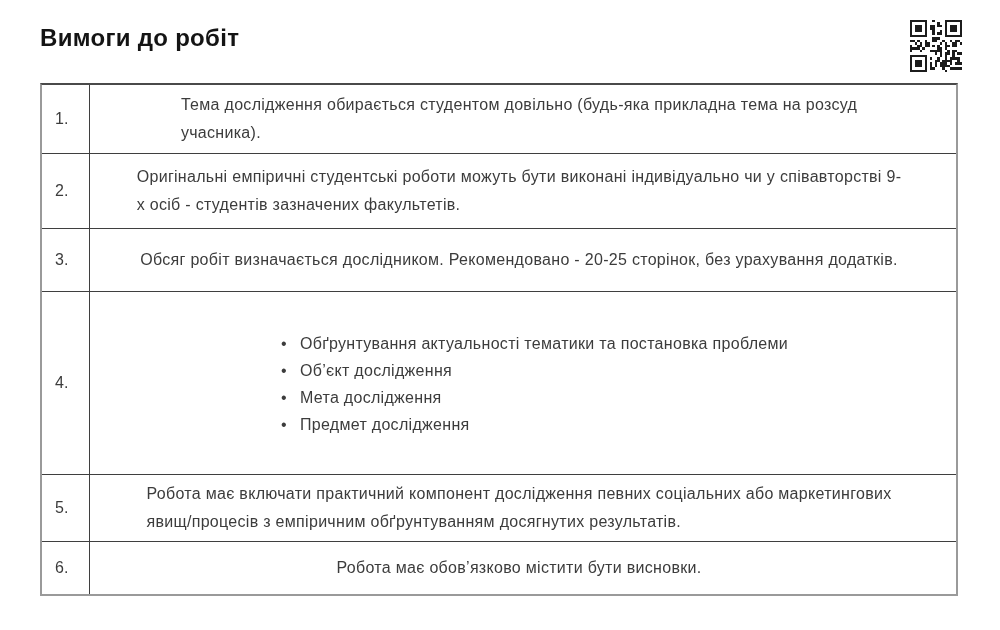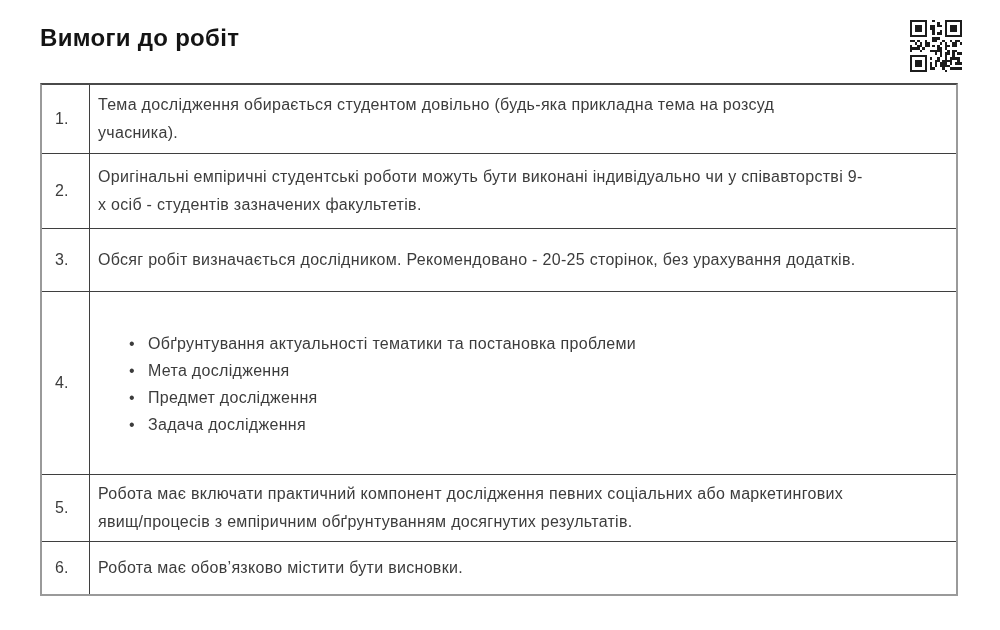--- a/index.html
+++ b/index.html
@@ -69,20 +69,21 @@
   }
   .cell {
     flex: 1 1 auto;
     display: flex;
     flex-direction: column;
     justify-content: center;
     padding: 5px 16px 5px 8px;
     font-size: 16px;
     letter-spacing: 0.3px;
     color: var(--text);
+    align-items: center;
   }
   .cell p {
     line-height: 28px;
     white-space: pre-line;
   }
   .bullets {
     list-style: none;
     margin: 1px 0 0 30px;
   }
   .bullets li {
@@ -343,23 +344,23 @@
       <div class="cell">
         <p>Обсяг робіт визначається дослідником. Рекомендовано - 20-25 сторінок, без урахування додатків.</p>
       </div>
     </div>
 
     <div class="row row-4">
       <div class="num">4.</div>
       <div class="cell">
         <ul class="bullets">
           <li>Обґрунтування актуальності тематики та постановка проблеми</li>
+          <li>Об’єкт дослідження</li>
           <li>Мета дослідження</li>
           <li>Предмет дослідження</li>
-          <li>Задача дослідження</li>
         </ul>
       </div>
     </div>
 
     <div class="row row-5">
       <div class="num">5.</div>
       <div class="cell">
         <p>Робота має включати практичний компонент дослідження певних соціальних або маркетингових
 явищ/процесів з емпіричним обґрунтуванням досягнутих результатів.</p>
       </div>

